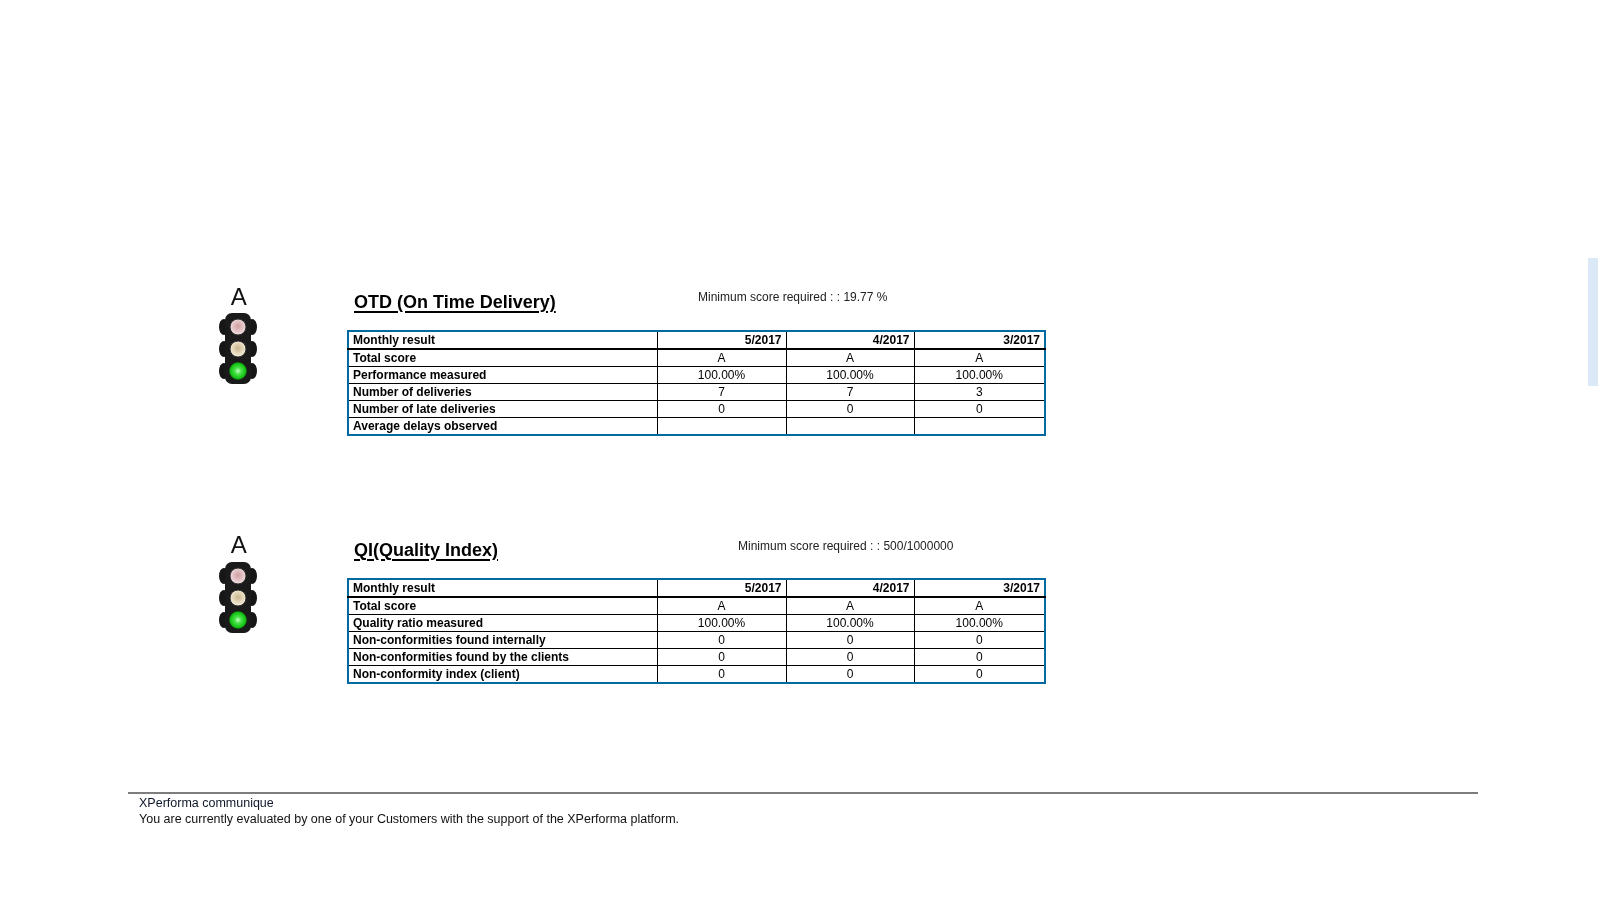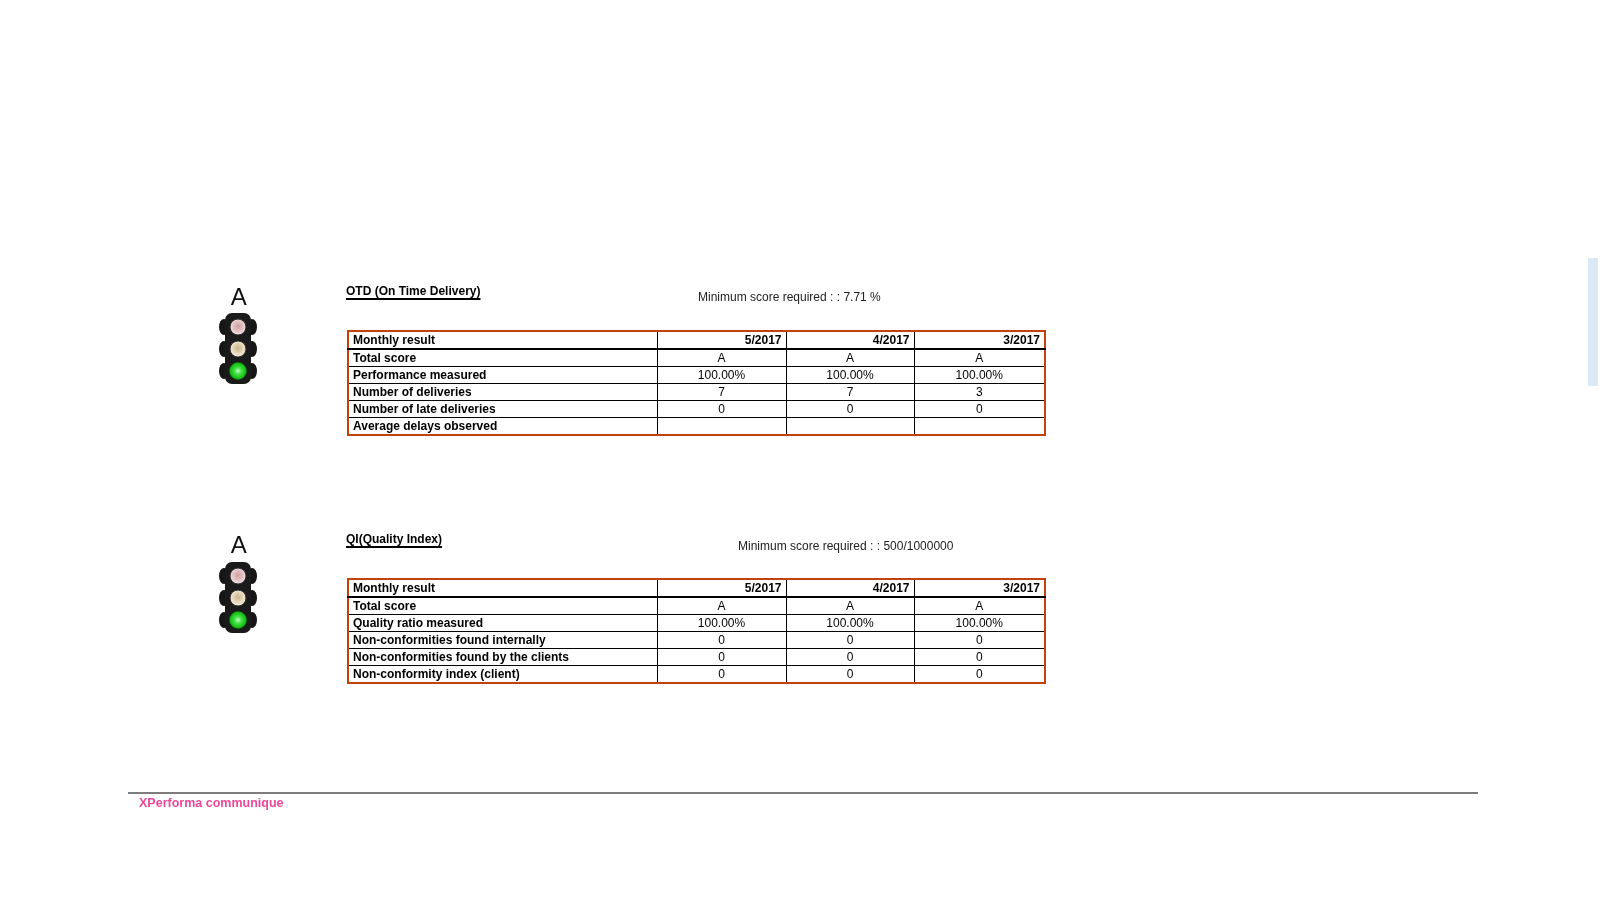--- a/index.html
+++ b/index.html
@@ -20,40 +20,40 @@
   .grade-letter {
     width: 40px;
     text-align: center;
     font-size: 24px;
     color: #111;
     letter-spacing: 0.5px;
   }
   .traffic-light { display: block; }
 
   .kpi-title {
-    margin: 0;
-    font-size: 12px;
+    margin: 8px;
+    font-size: 18px;
     font-weight: bold;
     color: #000;
     text-decoration: underline;
     text-decoration-thickness: 2px;
     text-underline-offset: 3px;
     white-space: nowrap;
   }
   .min-score {
     font-size: 12px;
     color: #222;
     white-space: nowrap;
   }
 
   table.kpi-table {
     border-collapse: collapse;
     table-layout: fixed;
     background: #fff;
-    border: 2px solid #c2410c;
+    border: 2px solid #0369a1;
   }
   table.kpi-table th, table.kpi-table td {
     border: 1px solid #000;
     font-size: 12px;
     height: 14px;
     line-height: 14px;
     padding: 1px 4px;
     overflow: hidden;
     white-space: nowrap;
   }
@@ -76,22 +76,22 @@
   .col-m1 { width: 129px; }
   .col-m2 { width: 128px; }
   .col-m3 { width: 131px; }
 
   .footer-rule {
     height: 2px;
     background: #7d7d7d;
   }
   .footer-heading {
     font-size: 12.5px;
-    font-weight: bold;
-    color: #ec4899;
+    font-weight: normal;
+    color: #0f172a;
     white-space: nowrap;
   }
   .footer-body {
     font-size: 12.5px;
     color: #111;
     white-space: nowrap;
   }
   .scrollbar-thumb {
     width: 10px;
     height: 128px;
@@ -143,21 +143,21 @@
   </svg>
 
   <div class="abs grade-letter" style="left:219px; top:283px;">A</div>
 
   <svg class="abs traffic-light" style="left:219px; top:312px;" width="38" height="74" viewBox="0 0 38 74">
     <use href="#trafficLightShape"></use>
   </svg>
 
   <h2 class="abs kpi-title" style="left:346px; top:284px;">OTD (On Time Delivery)</h2>
 
-  <div class="abs min-score" style="left:698px; top:290px;">Minimum score required : : 7.71 %</div>
+  <div class="abs min-score" style="left:698px; top:290px;">Minimum score required : : 19.77 %</div>
 
   <table class="abs kpi-table" style="left:347px; top:330px;">
     <colgroup>
       <col class="col-label">
         <col class="col-m1">
         <col class="col-m2">
         <col class="col-m3">
     </colgroup>
     <tbody>
         <tr class="header-row">
@@ -253,16 +253,17 @@
           <td class="value-cell">0</td>
           <td class="value-cell">0</td>
         </tr>
       </tbody>
   </table>
 
   <div class="abs footer-rule" style="left:128px; top:792px; width:1350px;"></div>
 
   <div class="abs footer-heading" style="left:139px; top:796px;">XPerforma communique</div>
 
+  <div class="abs footer-body" style="left:139px; top:812px;">You are currently evaluated by one of your Customers with the support of the XPerforma platform.</div>
 
   <div class="abs scrollbar-thumb" style="left:1588px; top:258px;"></div>
 
 </div>
 
 </body></html>

